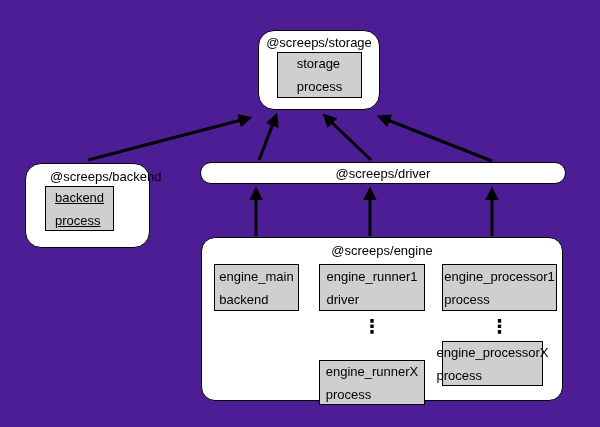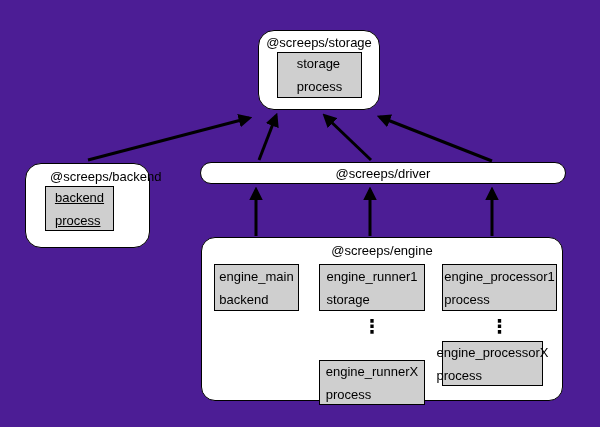--- a/index.html
+++ b/index.html
@@ -83,21 +83,21 @@
 
   <div class="node node-driver">@screeps/driver</div>
 
   <div class="node node-engine">
     <div class="node-label">@screeps/engine</div>
 
     <div class="process proc-main">engine_main
 backend</div>
 
     <div class="process proc-runner1">engine_runner1
-storage</div>
+driver</div>
     <div class="dots dots-runner">⋮</div>
     <div class="process proc-runnerX">engine_runnerX
 process</div>
 
     <div class="process proc-processor1">engine_processor1
 process</div>
     <div class="dots dots-processor">⋮</div>
     <div class="process proc-processorX">engine_processorX
 process</div>
   </div>

